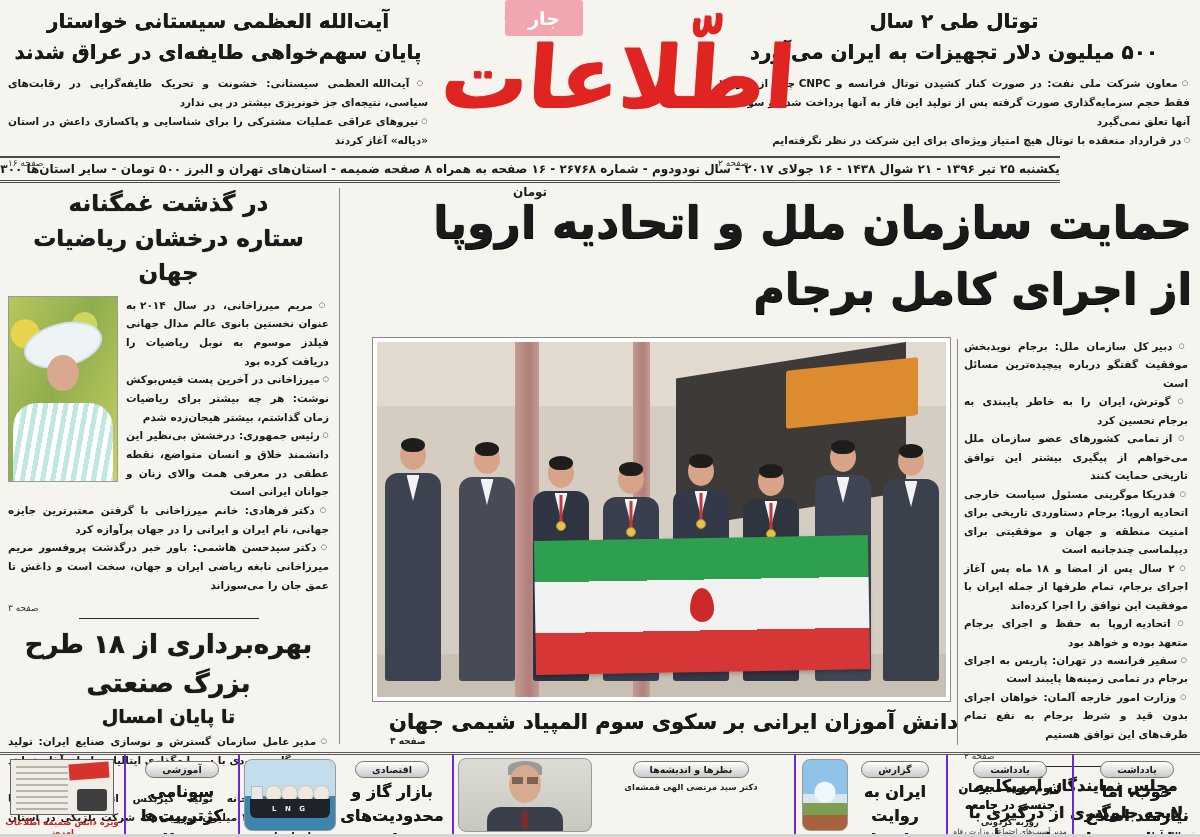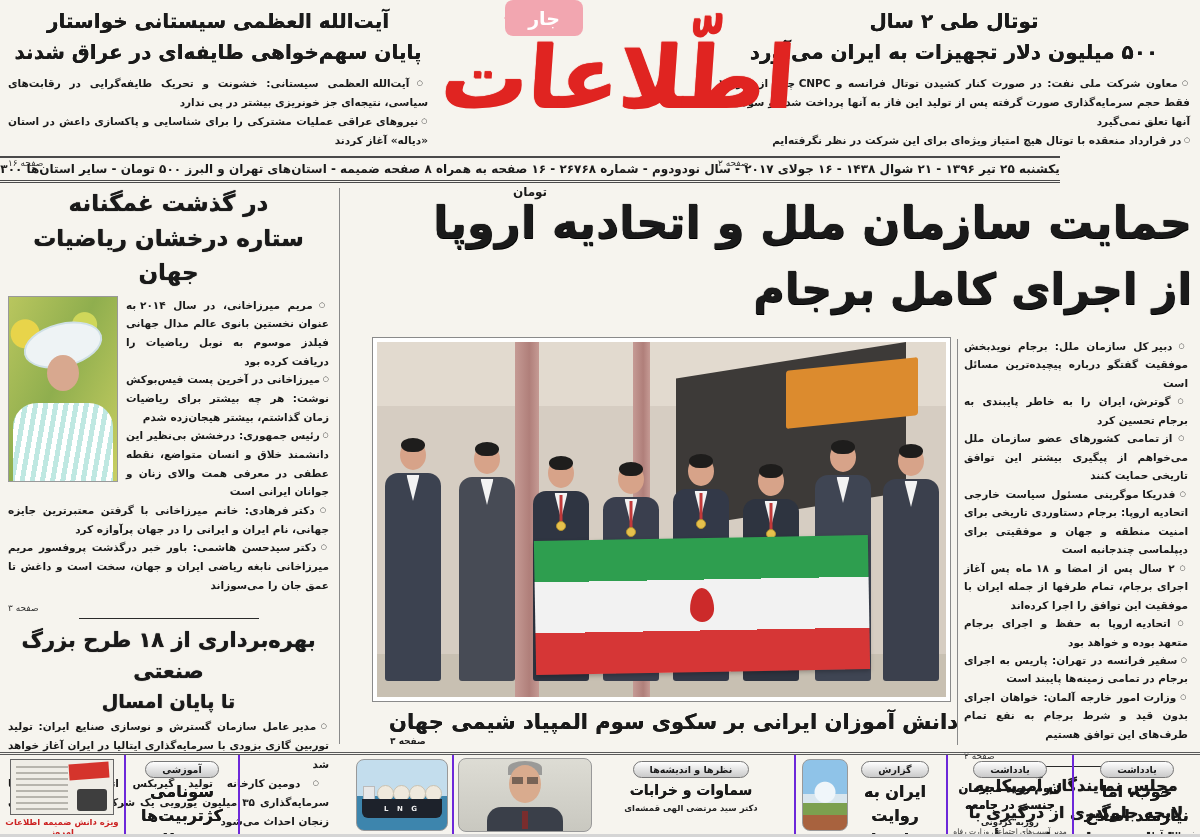--- a/index.html
+++ b/index.html
@@ -20,21 +20,21 @@
   #top-left  { left:8px;  width:420px; }
   #masthead {
     position:absolute; left:398px; top:2px; width:440px; height:150px;
     display:flex; align-items:center; justify-content:center;
     font-size:86px; font-weight:bold; color:#e02421;
     transform:skewX(-4deg); text-shadow:0 0 1px #e02421, 1px 1px 0 #e02421;
     white-space:nowrap; overflow:hidden;
   }
   #jaaar {
     position:absolute; left:505px; top:0; width:78px; height:36px; z-index:5;
-    background:#f2a6b0; border-radius:8px; color:#fff; font-weight:bold; font-size:19px;
+    background:#f2a6b0; border-radius:3px; color:#fff; font-weight:bold; font-size:19px;
     display:flex; align-items:center; justify-content:center; letter-spacing:4px;
   }
   #jaaar::after { content:""; position:absolute; left:-9px; top:10px; border:8px solid transparent; border-right-color:#f2a6b0; }
   
   #dateline {
     position:absolute; top:156px; left:0; width:1060px; height:27px;
     border-top:2px solid #4a4a4a; border-bottom:3px double #4a4a4a;
     font-size:12px; font-weight:bold; text-align:center; line-height:23px;
   }
   
@@ -58,21 +58,21 @@
       linear-gradient(115deg,#b9c65e,#8fae4e 45%,#c9cf62);
   }
   #obit-photo .hat { position:absolute; top:26px; left:14px; width:80px; height:44px; background:#eef3f5; border:2px solid #cfe0e6; border-radius:50%; transform:rotate(-14deg); }
   #obit-photo .face { position:absolute; top:58px; left:38px; width:32px; height:36px; border-radius:50%; background:#d8a88f; }
   #obit-photo .shirt { position:absolute; bottom:0; left:4px; width:100px; height:78px; border-radius:24px 24px 0 0;
       background:repeating-linear-gradient(100deg,#bfe8e2 0 5px,#ffffff 5px 10px); }
   .obit-p { font-size:10.5px; font-weight:bold; line-height:1.78; text-align:justify; }
   .obit-p::before { content:"○ "; font-size:7px; vertical-align:2px; }
   .short-rule { clear:both; width:180px; margin:5px auto 6px; border-top:1px solid #2a2a2a; }
   .ind-title { font-weight:bold; text-align:center; text-shadow:0 0 .8px #000; }
-  .ind-title .l1 { font-size:21px; line-height:1.5; }
+  .ind-title .l1 { font-size:26px; line-height:1.5; }
   .ind-title .l2 { font-size:19px; line-height:1.4; }
   
   #main-photo { position:absolute; left:372px; top:337px; width:579px; height:365px; background:#fff; border:1px solid #8a8a8a; padding:4px; }
   #scene { position:relative; width:100%; height:100%; overflow:hidden; background:linear-gradient(180deg,#e2dacf 0 18%, #d6cdc2 18% 88%, #c8c0b2 88% 100%); }
   .bldg-col { position:absolute; top:0; bottom:0; background:linear-gradient(90deg,#c59a94,#b07f7a 60%,#c59a94); }
   #stairs { position:absolute; right:40px; top:0; width:230px; height:150px; background:#3d3a38; transform:skewY(-9deg); transform-origin:right top; }
   #sign { position:absolute; right:28px; top:22px; width:132px; height:58px; background:#dc8b2e; transform:skewY(-6deg); border-radius:3px; }
   .person { position:absolute; bottom:16px; width:56px; }
   .person .head { width:26px; height:30px; border-radius:50%; margin:0 auto; background:#d7a389; position:relative; }
   .person .hair { position:absolute; top:-2px; left:1px; right:1px; height:14px; border-radius:50% 50% 45% 45%; background:#1e1d1c; }
@@ -320,33 +320,36 @@
       <div class="txt">
         <span class="pill">گزارش</span>
         <div class="btitle">ایران به روایت رسانه‌ها و گردشگران جهان</div>
       </div>
       <div class="bimg" id="img-mosque"></div>
     </div>
 
     <div class="cell" style="width:342px">
       <div class="txt">
         <span class="pill">نظرها و اندیشه‌ها</span>
-        <div class="btitle" style="font-size:14px">سماوات و خرابات</div>
         <div class="byline">دکتر سید مرتضی الهی قمشه‌ای</div>
       </div>
       <div class="bimg" id="img-portrait">
         <div class="phair"></div>
           <div class="pface"></div>
           <div class="pglasses"></div>
           <div class="psuit"></div>
           <div class="ptie"></div>
       </div>
     </div>
 
     <div class="cell" style="width:214px">
+      <div class="txt">
+        <span class="pill">اقتصادی</span>
+        <div class="btitle">بازار گاز و محدودیت‌های تجاری</div>
+      </div>
       <div class="bimg" id="img-ship">
         <div class="cabin"></div>
         <div class="sph" style="left:20px"></div>
           <div class="sph" style="left:36px"></div>
           <div class="sph" style="left:52px"></div>
           <div class="sph" style="left:68px"></div>
         <div class="hull">L N G</div>
       </div>
     </div>
 

